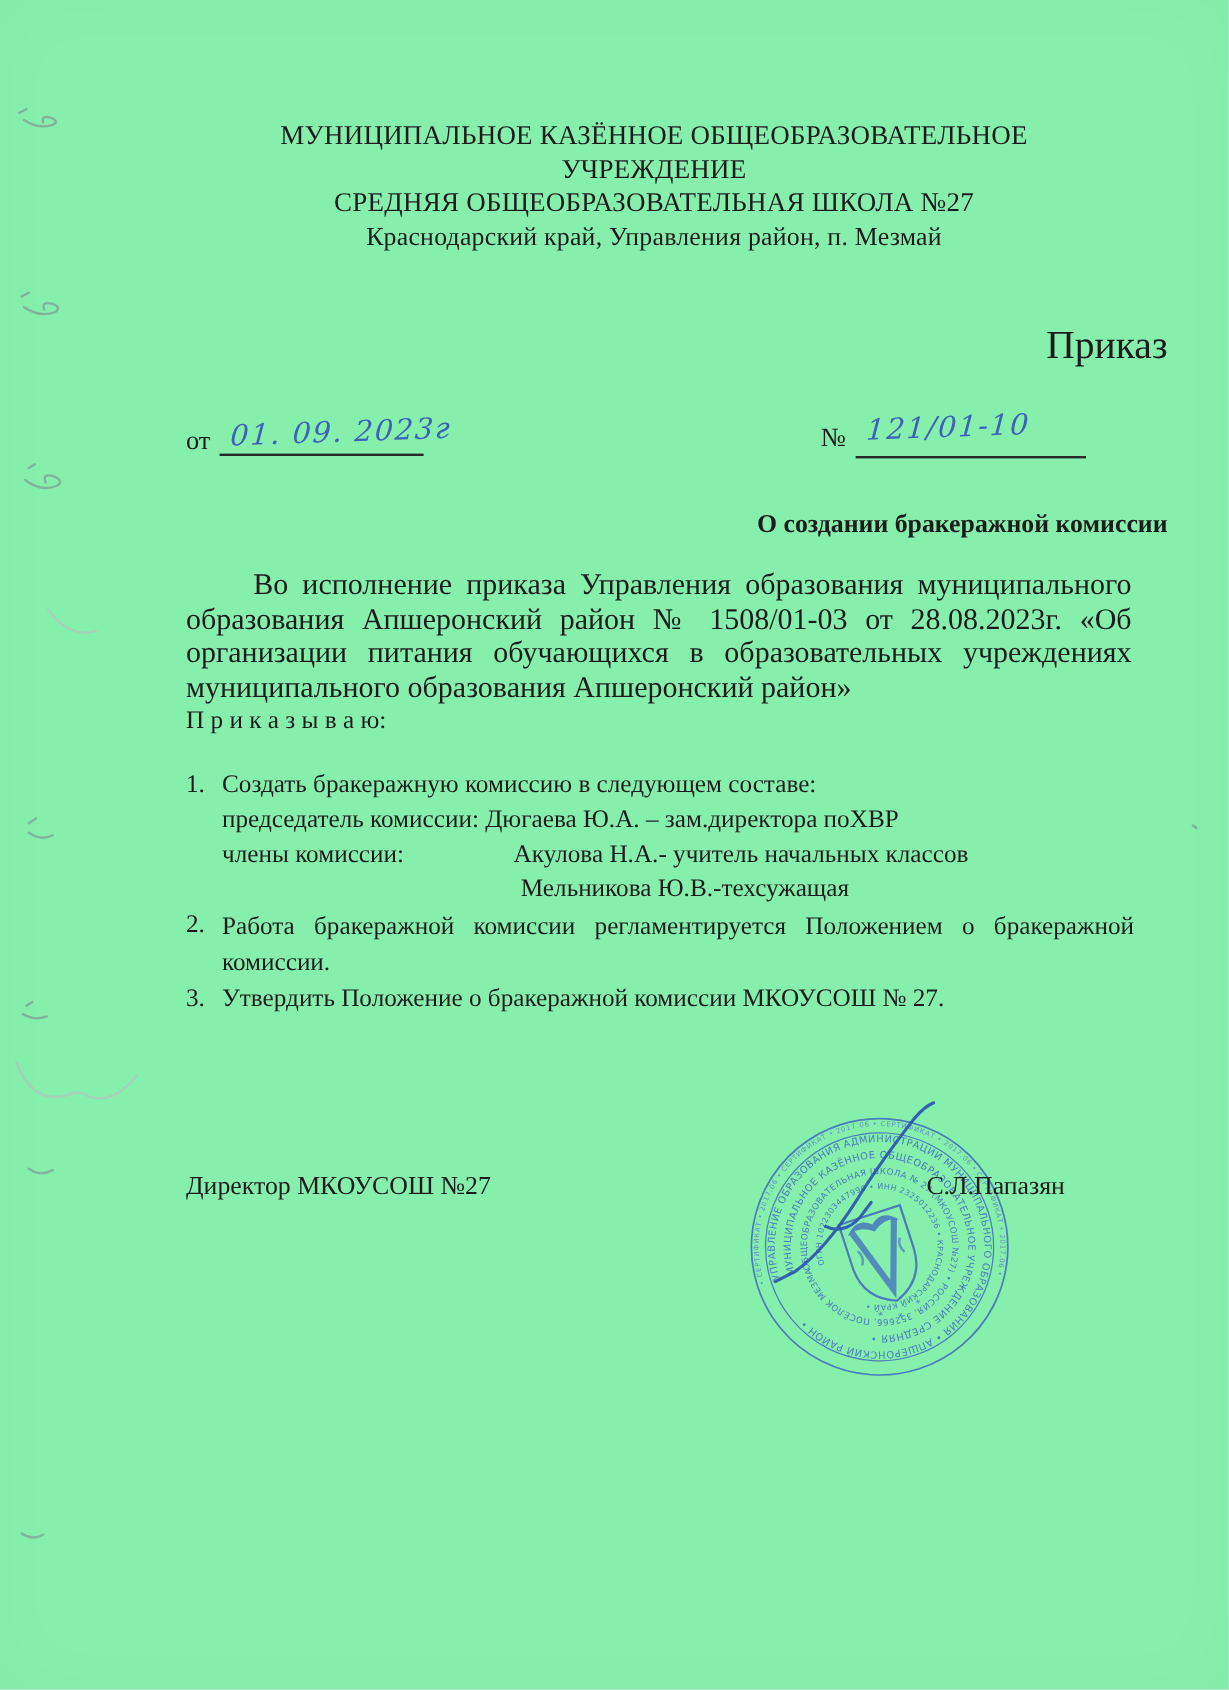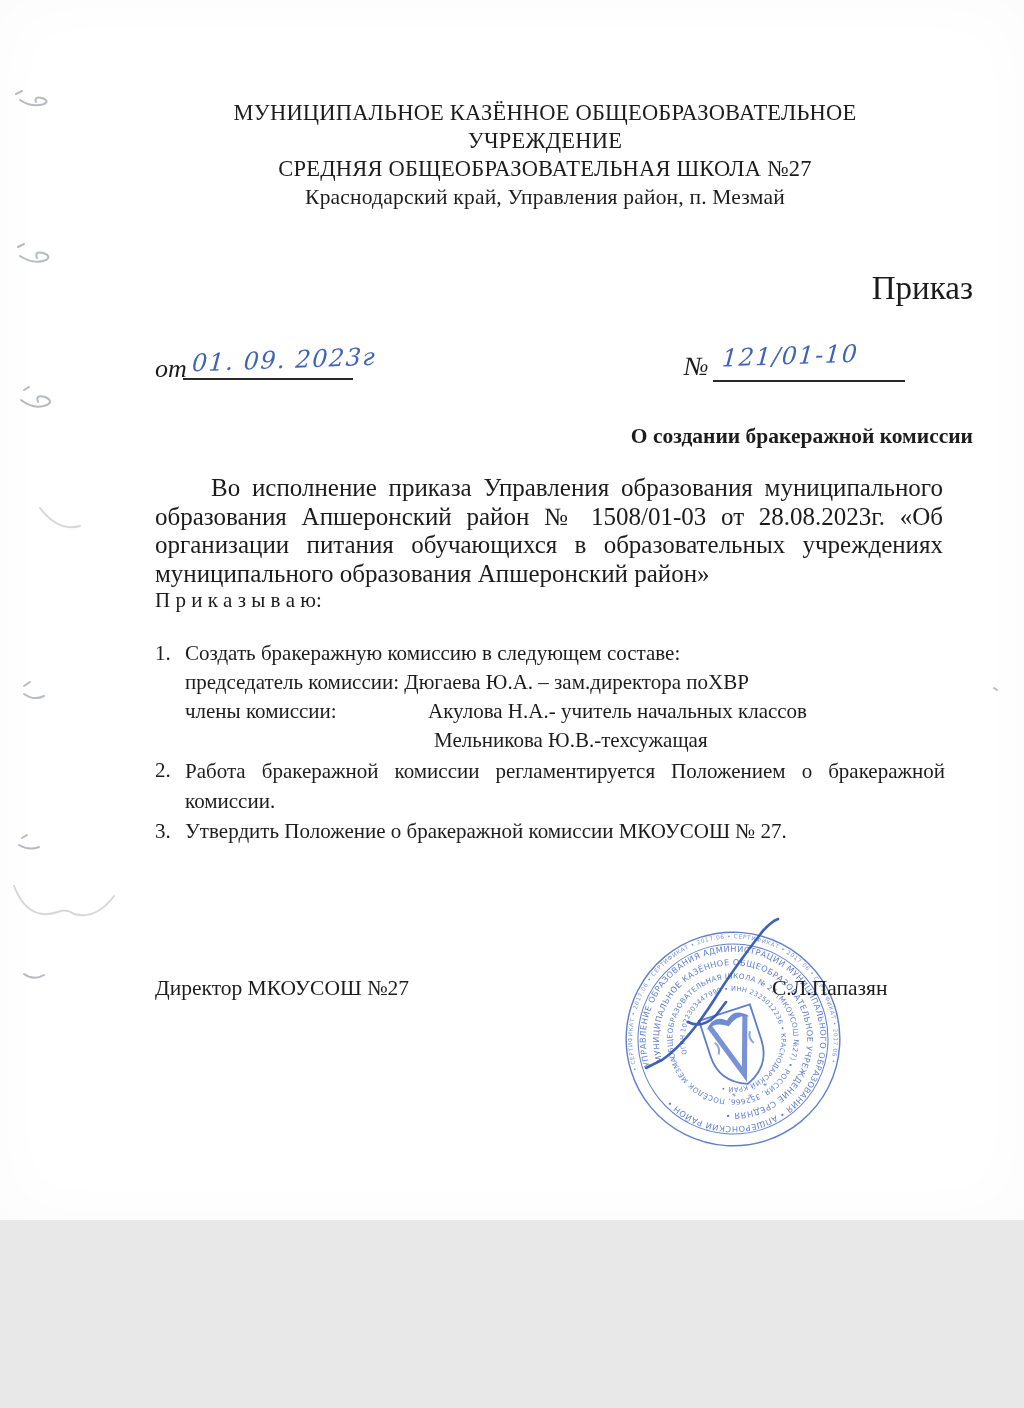--- a/index.html
+++ b/index.html
@@ -1,39 +1,39 @@
 <!DOCTYPE html>
 <html lang="ru"><head>
 <meta charset="utf-8">
 <style>
   html,body{margin:0;padding:0;background:#e8e8e8;}
   .page{
     position:relative;
-    width:1024px;height:1220px;
+    width:1024px;height:1408px;
     margin:0 auto;
-    background:#ffffff;
+    background:#86efac;
     overflow:hidden;
     font-family:"Liberation Serif", serif;
     color:#1c1c1c;
     box-shadow:inset 0 0 70px rgba(0,0,0,0.02);
   }
   .abs{position:absolute;}
   .doc-header{
     top:99px;left:117px;width:856px;
     text-align:center;
     font-size:22.5px;line-height:28px;
     letter-spacing:0.2px;
   }
   .doc-header .sub{font-size:21.5px;}
   .doc-title{
     top:270px;left:117px;width:856px;
     text-align:right;
     font-size:33px;
   }
-  .meta-label{font-size:26px;font-style:italic;}
+  .meta-label{font-size:22px;}
   .hand{
     font-family:"DejaVu Serif", serif;
     font-style:italic;
     color:#3c63b8;
     transform:rotate(-2deg) skewX(-6deg);
     letter-spacing:1.5px;
     white-space:nowrap;
   }
   .uline{border-bottom:2px solid #2a2a2a;height:0;}
   .subject{

